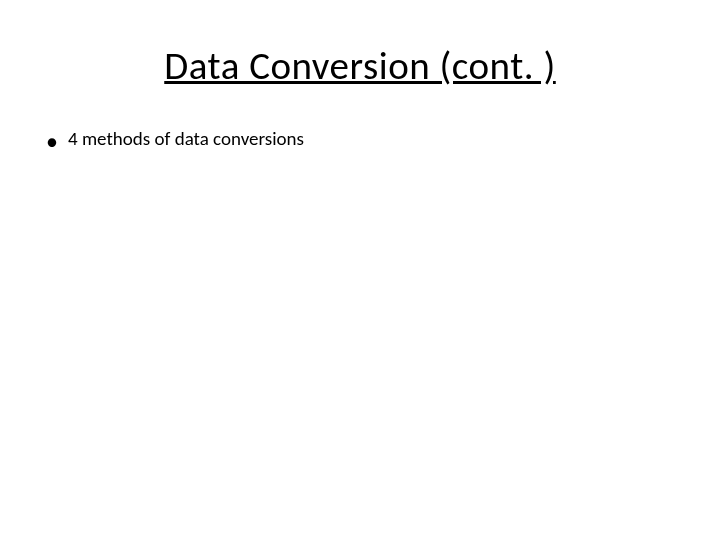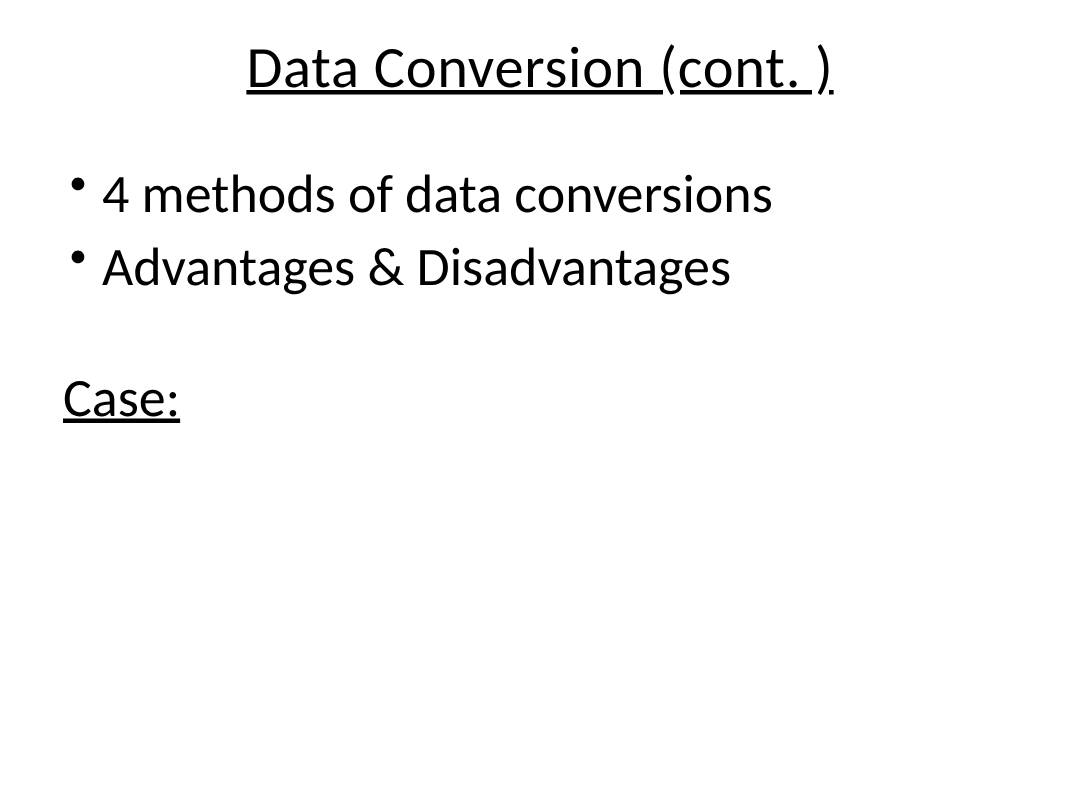--- a/index.html
+++ b/index.html
@@ -16,24 +16,24 @@
       padding: 18px 40px 30px 40px;
       position: relative;
     }
     .slide-title {
       text-align: center;
       font-size: 39px;
       font-weight: 400;
       text-decoration: underline;
       letter-spacing: 0.5px;
       margin-bottom: 38px;
-      margin-top: 4px;
+      margin-top: 24px;
     }
     .content {
-      font-size: 36px;
+      font-size: 19px;
       line-height: 1.25;
     }
     .bullet-list {
       list-style: none;
       margin-bottom: 42px;
     }
     .bullet-list li {
       position: relative;
       padding-left: 28px;
       margin-bottom: 4px;
@@ -67,17 +67,15 @@
     }
   </style>
 </head>
 <body>
 
 <h1 class="slide-title">Data Conversion (cont. )</h1>
 
 <div class="content">
   <ul class="bullet-list">
     <li>4 methods of data conversions</li>
-    <li>Advantages &amp; Disadvantages</li>
   </ul>
 
-  <div class="case-label">Case:</div>
 </div>
 
 </body></html>

